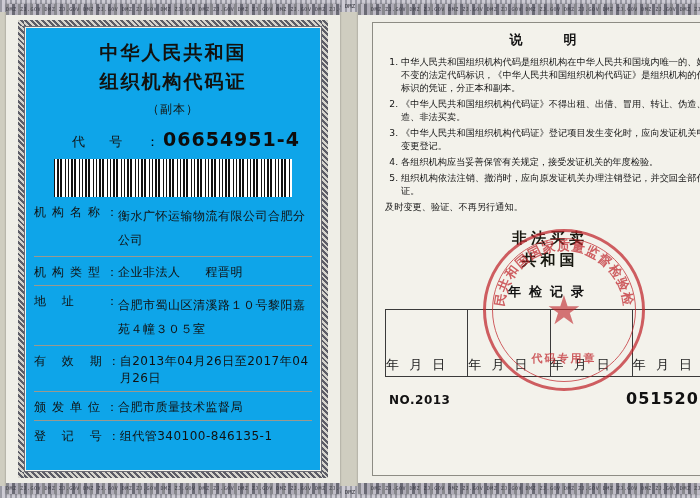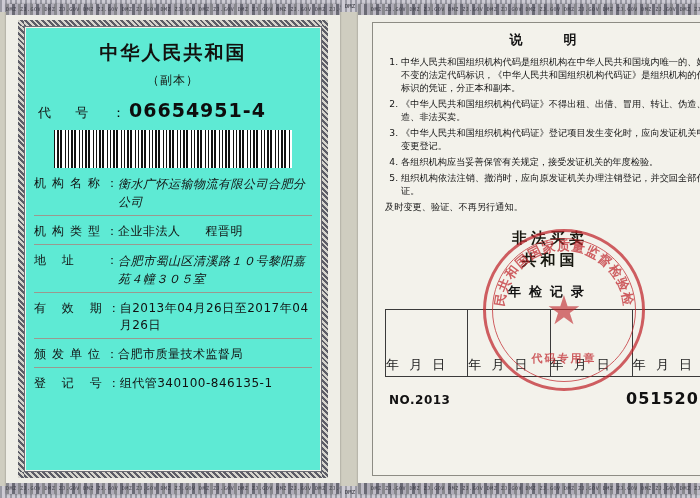--- a/index.html
+++ b/index.html
@@ -69,40 +69,40 @@
   }
   .orn-outer{left:12px;top:16px;right:12px;bottom:16px;}
   .orn-inner{
     position:absolute;left:0;top:0;right:0;bottom:0;
     background:#f4f3ec;
     border:1px solid #6b6b74;
   }
 
   .content{
     position:absolute;left:20px;top:24px;right:20px;bottom:24px;
-    background:#5eead4;
+    background:#0ea5e9;
     padding:6px 8px;
     box-sizing:border-box;
   }
 
   
   .title1,.title2{
     text-align:center;font-weight:bold;color:#12120f;
     font-family:"DejaVu Sans","Liberation Sans",sans-serif;
     letter-spacing:2px;
   }
   .title1{font-size:19px;margin-top:6px;}
   .title2{font-size:19px;margin-top:3px;}
   .subtitle{
     text-align:center;font-size:12px;margin-top:6px;color:#15150f;
     letter-spacing:1px;
   }
 
   .code-row{
-    display:flex;align-items:baseline;margin-top:10px;padding-left:4px;
+    display:flex;align-items:baseline;margin-top:10px;padding-left:4px;margin-left:34px;
   }
   .code-label{
     font-size:13px;letter-spacing:10px;color:#111;width:74px;
   }
   .code-colon{font-size:13px;margin-right:4px;}
   .code-value{
     font-size:19px;font-weight:bold;letter-spacing:1px;color:#0d0d0d;
     font-family:"DejaVu Sans","Liberation Sans",sans-serif;
   }
 
@@ -116,21 +116,21 @@
 
   .field{
     display:flex;align-items:flex-start;margin-top:7px;font-size:12px;color:#111;
     line-height:17px;
   }
   .field .lab{
     flex:0 0 72px;letter-spacing:6px;white-space:nowrap;
   }
   .field .sep{flex:0 0 10px;}
   .field .val{flex:1 1 auto;letter-spacing:.5px;}
-  .field .val.two{line-height:18px;font-style:italic;}
+  .field .val.two{line-height:24px;}
 
   .sep-line{
     border-bottom:1px solid #9a998f;margin-top:4px;
   }
 
   
   .r-content{
     position:absolute;left:14px;top:18px;right:14px;bottom:18px;
     background:#f3f2eb;border:1px solid #8d8c84;
     box-sizing:border-box;padding:8px 12px;overflow:hidden;
@@ -217,20 +217,21 @@
     <div class="dmz-text top">DMZ  ZJ.GOV  DMZ  ZJ.GOV  DMZ  ZJ.GOV  DMZ  ZJ.GOV  DMZ  ZJ.GOV  DMZ  ZJ.GOV  DMZ  ZJ.GOV  DMZ  ZJ.GOV  DMZ  ZJ.GOV  DMZ</div>
     <div class="dmz-band bot"></div>
     <div class="dmz-text bot">DMZ  ZJ.GOV  DMZ  ZJ.GOV  DMZ  ZJ.GOV  DMZ  ZJ.GOV  DMZ  ZJ.GOV  DMZ  ZJ.GOV  DMZ  ZJ.GOV  DMZ  ZJ.GOV  DMZ  ZJ.GOV  DMZ</div>
 
     <div class="orn orn-outer">
       <div class="orn-inner"></div>
     </div>
 
     <div class="content">
       <div class="title1">中华人民共和国</div>
+      <div class="title2">组织机构代码证</div>
       <div class="subtitle">（副本）</div>
 
       <div class="code-row">
         <span class="code-label">代 号</span>
         <span class="code-colon">：</span>
         <span class="code-value">06654951-4</span>
       </div>
 
       <div class="barcode"></div>
 

